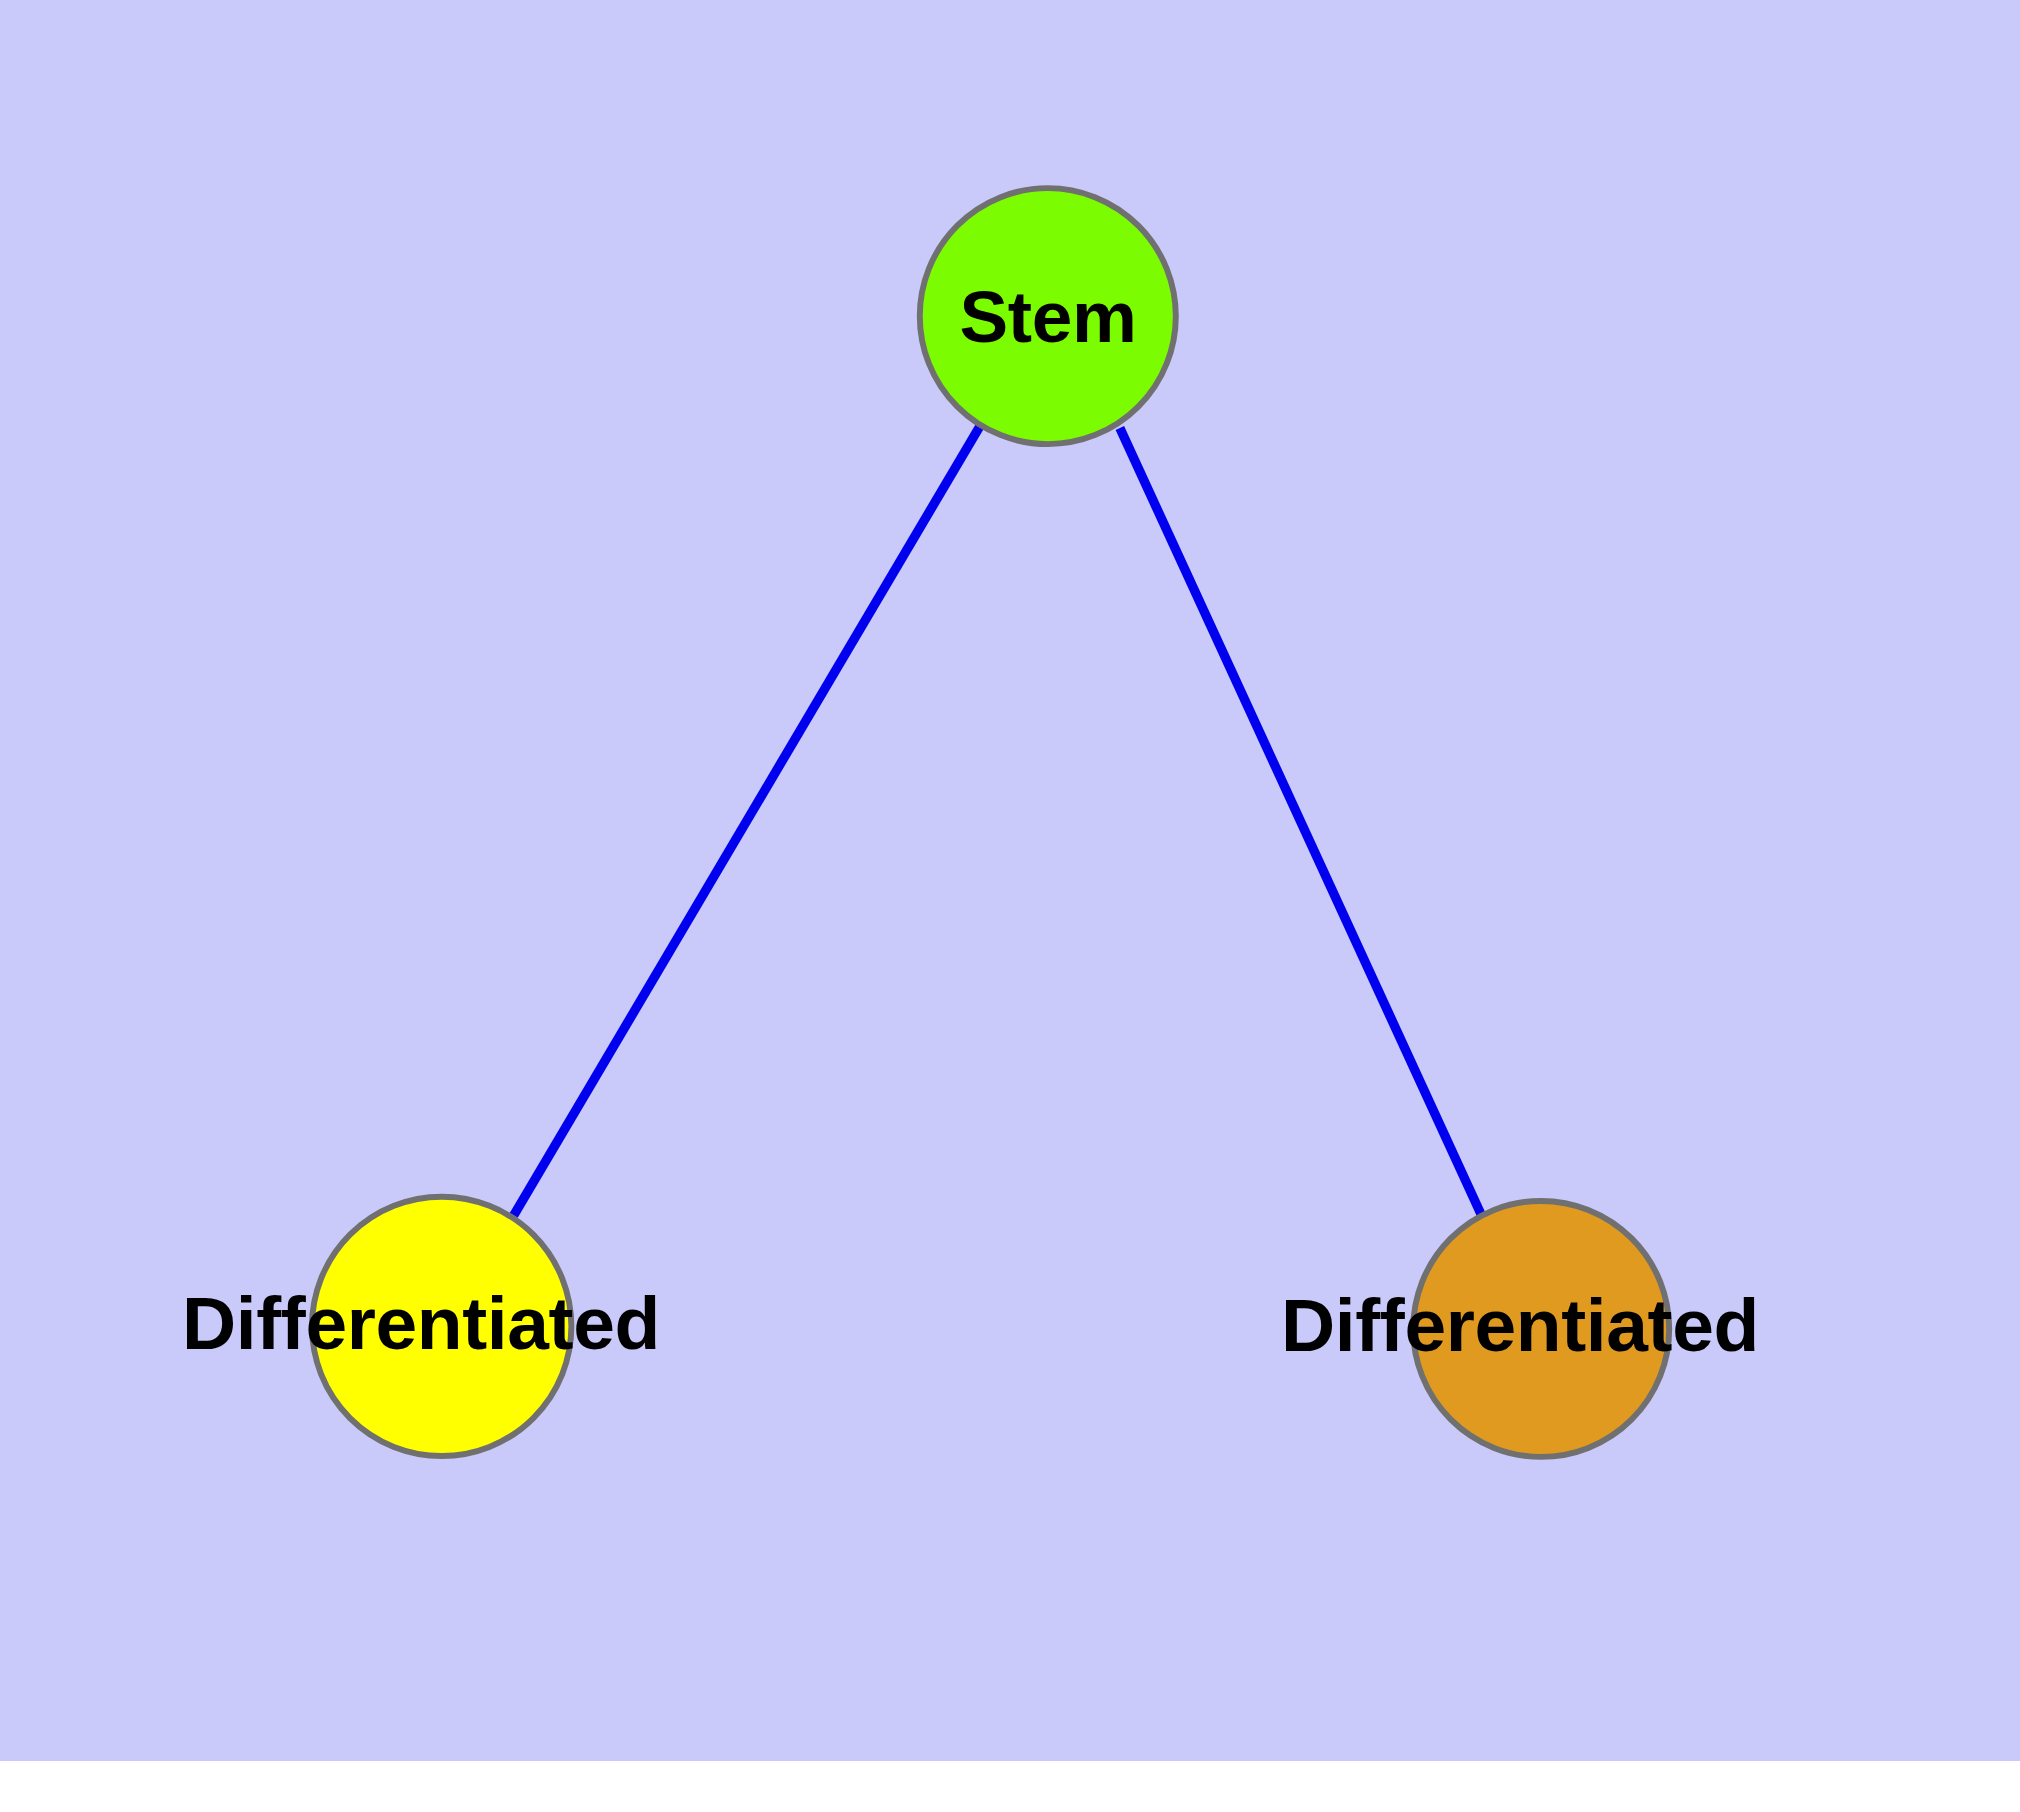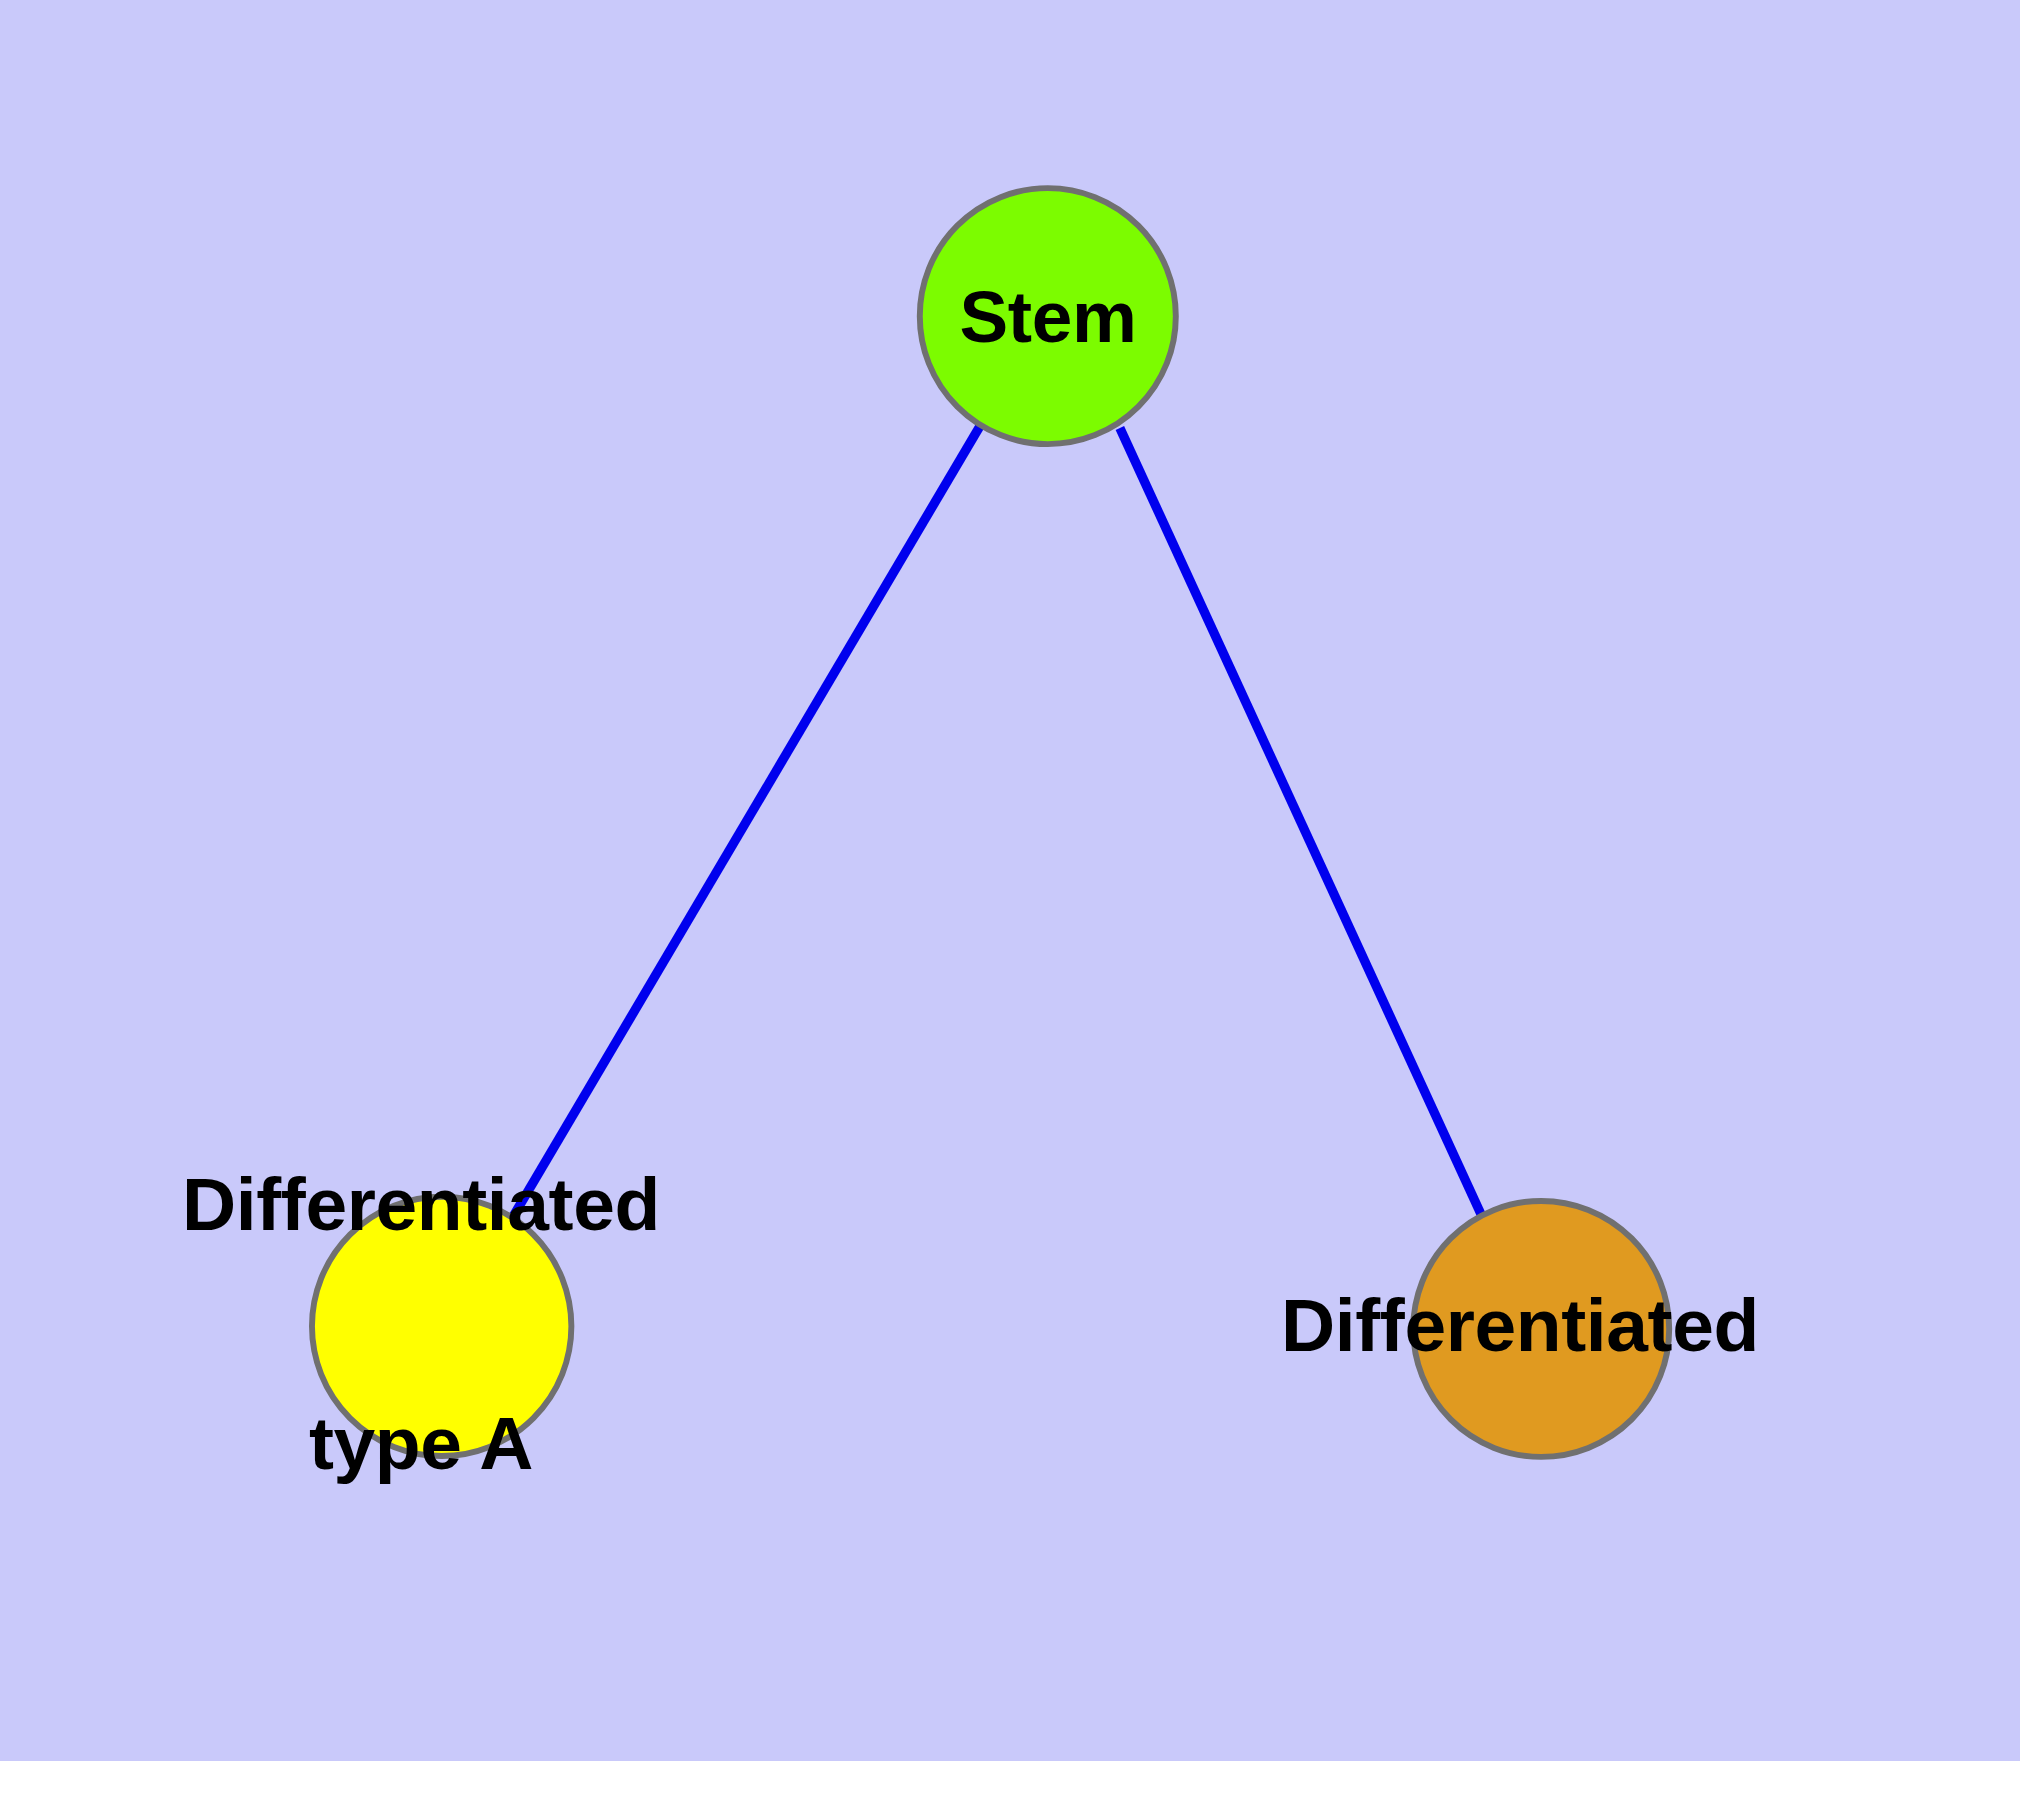--- a/index.html
+++ b/index.html
@@ -85,21 +85,20 @@
       <circle class="node-circle" cx="1818" cy="1568" r="151" fill="#E09A20" stroke="#707070" stroke-width="7"></circle>
     </g>
   </svg>
 
   <div class="node-label" id="label-stem" style="left: 1048px; top: 316px; color: rgb(0, 0, 0);">
     <span class="label-line">Stem</span>
   </div>
 
   <div class="node-label" id="label-a" style="left: 421px; top: 1324px; color: rgb(0, 0, 0);">
     <span class="label-line">Differentiated</span>
-    <span class="label-line">type A</span>
   </div>
 
   <div class="node-label" id="label-b" style="left: 1520px; top: 1326px; color: rgb(0, 0, 0);">
     <span class="label-line">Differentiated</span>
   </div>
 
 </div>
 
 
 </body></html>

